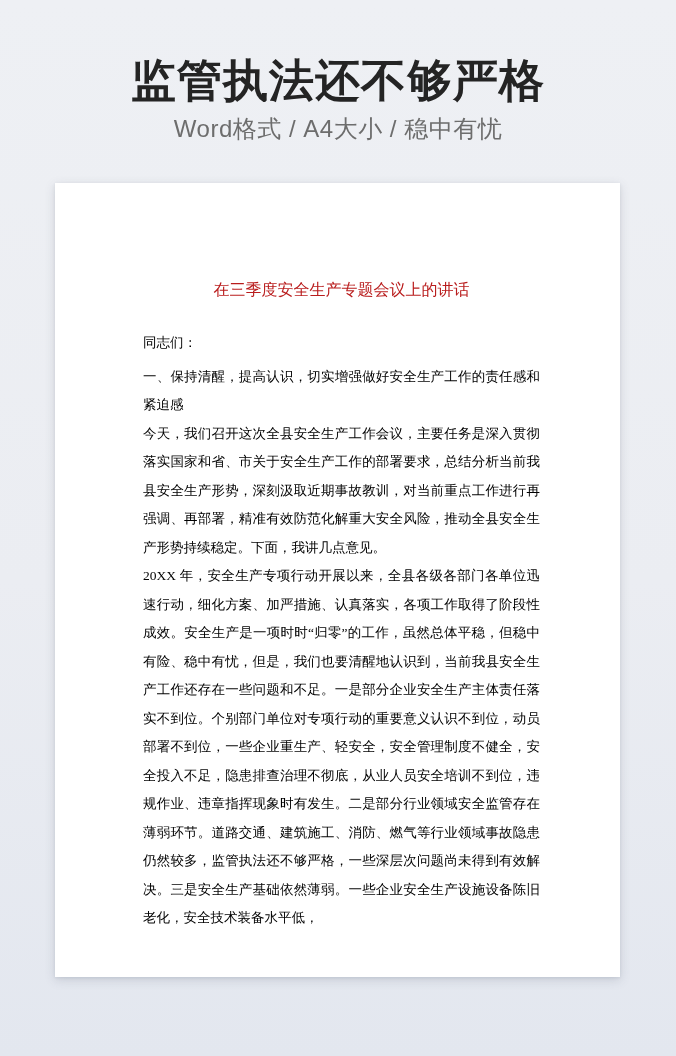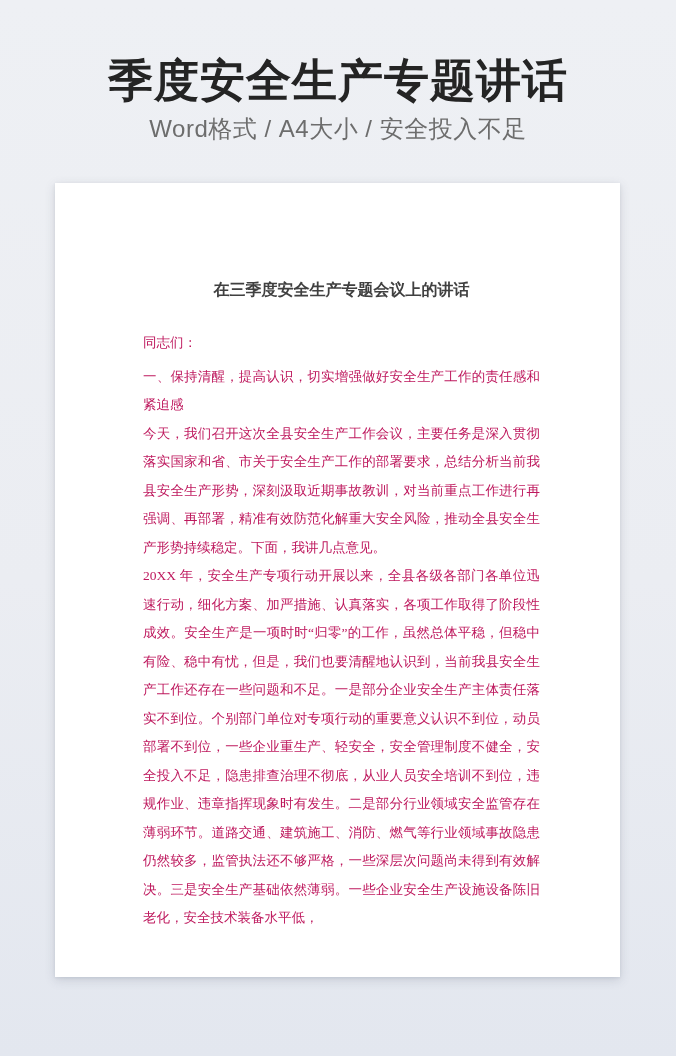--- a/index.html
+++ b/index.html
@@ -49,46 +49,46 @@
     background: #ffffff;
     box-shadow: 0 3px 10px rgba(70, 80, 100, 0.18), 0 1px 3px rgba(70, 80, 100, 0.10);
     padding: 98px 80px 0 88px;
     overflow: hidden;
   }
 
   .doc-title {
     font-family: "Liberation Serif", "DejaVu Serif", serif;
     font-size: 16px;
     line-height: 18px;
-    font-weight: 700;
-    color: #404040;
+    font-weight: 400;
+    color: #b91c1c;
     text-align: center;
     margin-bottom: 30px;
   }
 
   .doc-body p {
     font-family: "Liberation Serif", "DejaVu Serif", serif;
     font-size: 13.5px;
     line-height: 28.5px;
-    color: #be185d;
+    color: #000000;
     text-align: justify;
     text-justify: inter-character;
     word-break: break-all;
   }
 
   .doc-body p.salutation {
     margin-bottom: 5px;
   }
 </style>
 </head>
 <body>
 
 <div class="banner">
-  <div class="banner-title">季度安全生产专题讲话</div>
-  <div class="banner-subtitle">Word格式 / A4大小 / 安全投入不足</div>
+  <div class="banner-title">监管执法还不够严格</div>
+  <div class="banner-subtitle">Word格式 / A4大小 / 稳中有忧</div>
 </div>
 
 <div class="page">
   <div class="doc-title">在三季度安全生产专题会议上的讲话</div>
   <div class="doc-body">
     <p class="salutation">同志们：</p>
     <p>一、保持清醒，提高认识，切实增强做好安全生产工作的责任感和紧迫感</p>
     <p>今天，我们召开这次全县安全生产工作会议，主要任务是深入贯彻落实国家和省、市关于安全生产工作的部署要求，总结分析当前我县安全生产形势，深刻汲取近期事故教训，对当前重点工作进行再强调、再部署，精准有效防范化解重大安全风险，推动全县安全生产形势持续稳定。下面，我讲几点意见。</p>
     <p>20XX 年，安全生产专项行动开展以来，全县各级各部门各单位迅速行动，细化方案、加严措施、认真落实，各项工作取得了阶段性成效。安全生产是一项时时“归零”的工作，虽然总体平稳，但稳中有险、稳中有忧，但是，我们也要清醒地认识到，当前我县安全生产工作还存在一些问题和不足。一是部分企业安全生产主体责任落实不到位。个别部门单位对专项行动的重要意义认识不到位，动员部署不到位，一些企业重生产、轻安全，安全管理制度不健全，安全投入不足，隐患排查治理不彻底，从业人员安全培训不到位，违规作业、违章指挥现象时有发生。二是部分行业领域安全监管存在薄弱环节。道路交通、建筑施工、消防、燃气等行业领域事故隐患仍然较多，监管执法还不够严格，一些深层次问题尚未得到有效解决。三是安全生产基础依然薄弱。一些企业安全生产设施设备陈旧老化，安全技术装备水平低，</p>
   </div>

